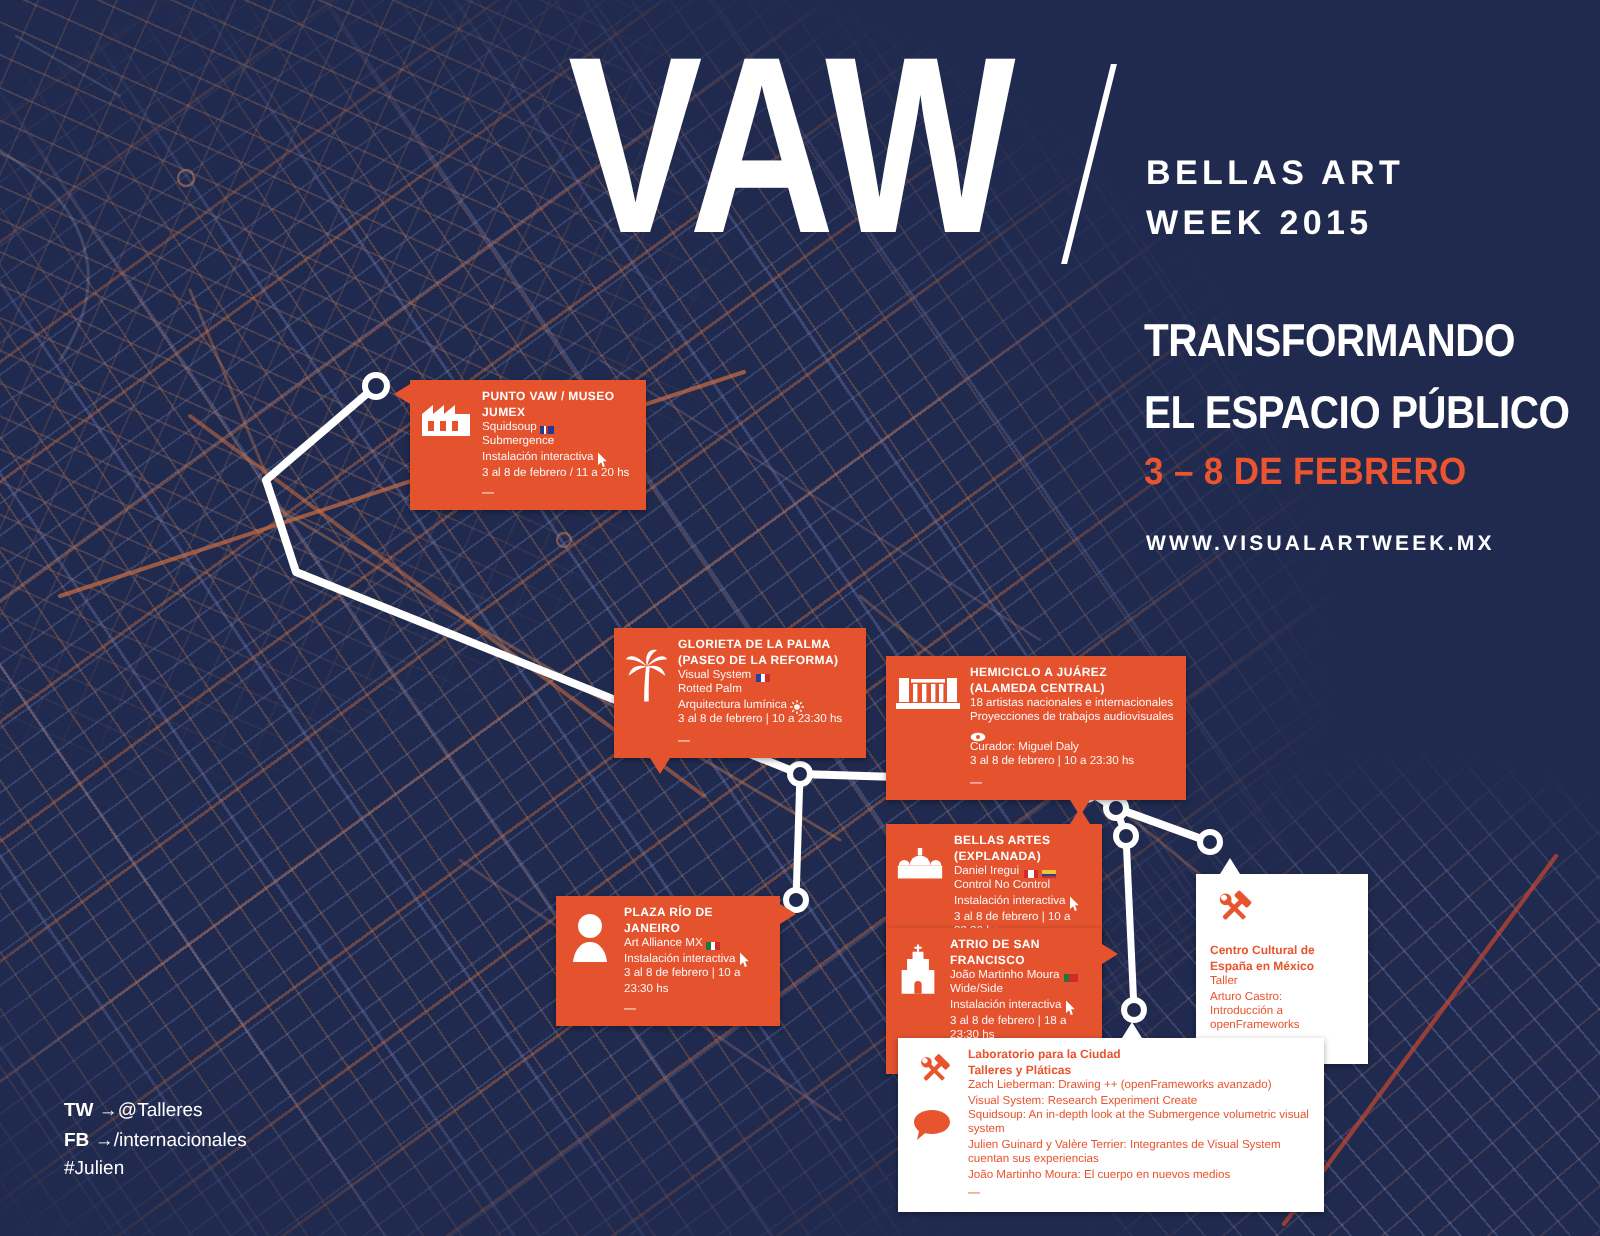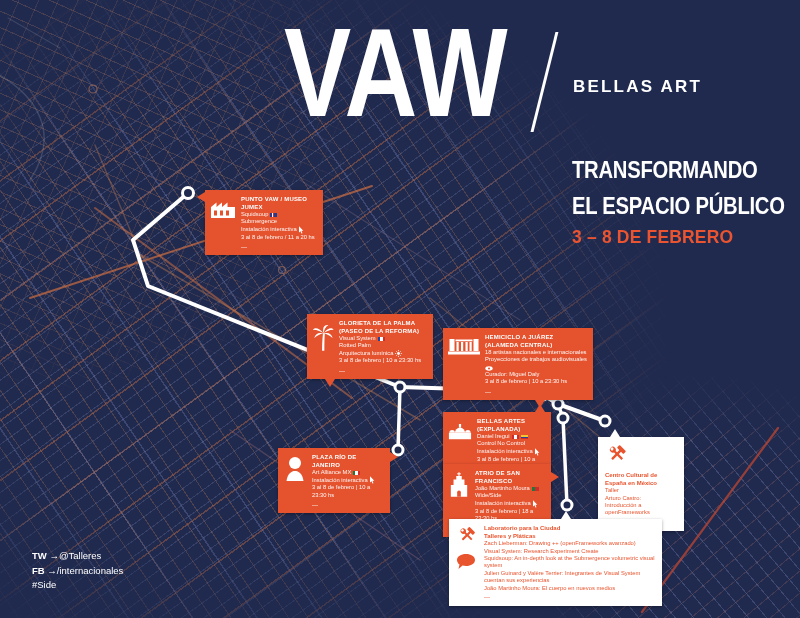--- a/index.html
+++ b/index.html
@@ -141,27 +141,29 @@
       <circle cx="563" cy="418" r="5"></circle>
       <circle cx="605" cy="421" r="5"></circle>
       <circle cx="567" cy="505" r="5"></circle>
     </g>
   </svg>
 
   <div class="logo">VAW</div>
   <div class="logo-slash"></div>
   <div class="tagline">
     <div>BELLAS ART</div>
+    <div>WEEK 2015</div>
   </div>
 
   <div class="headline">
     <div>TRANSFORMANDO</div>
     <div>EL ESPACIO PÚBLICO</div>
   </div>
   <div class="dates">3 – 8 DE FEBRERO</div>
+  <div class="website">WWW.VISUALARTWEEK.MX</div>
 
   <div class="callout" style="left:205px;top:190px;width:118px;">
     <span class="tail tail-left" style="top:2px;"></span>
     <div class="co-icon" style="width:26px;">
       <svg width="26" height="22" viewBox="0 0 26 22">
           <path d="M1 21 L1 10 L6.5 5.5 L6.5 10 L12 5.5 L12 10 L17.5 5.5 L17.5 10 L25 10 L25 21 Z" fill="#fff"></path>
           <rect x="4" y="13.5" width="3" height="5" fill="#e5522e"></rect>
           <rect x="10" y="13.5" width="3" height="5" fill="#e5522e"></rect>
           <rect x="16" y="13.5" width="3" height="5" fill="#e5522e"></rect>
         </svg>
@@ -399,16 +401,16 @@
       <div class="wb-line">Squidsoup: An in-depth look at the Submergence volumetric visual system</div>
       <div class="wb-line">Julien Guinard y Valère Terrier: Integrantes de Visual System cuentan sus experiencias</div>
       <div class="wb-line">João Martinho Moura: El cuerpo en nuevos medios</div>
       <div class="wb-dash">—</div>
     </div>
   </div>
 
   <div class="social">
     <div><b>TW</b> <span>→@Talleres</span></div>
     <div><b>FB</b> <span>→/internacionales</span></div>
-    <div>#Side</div>
+    <div>#Julien</div>
   </div>
 
 </div>
 
 </body></html>

